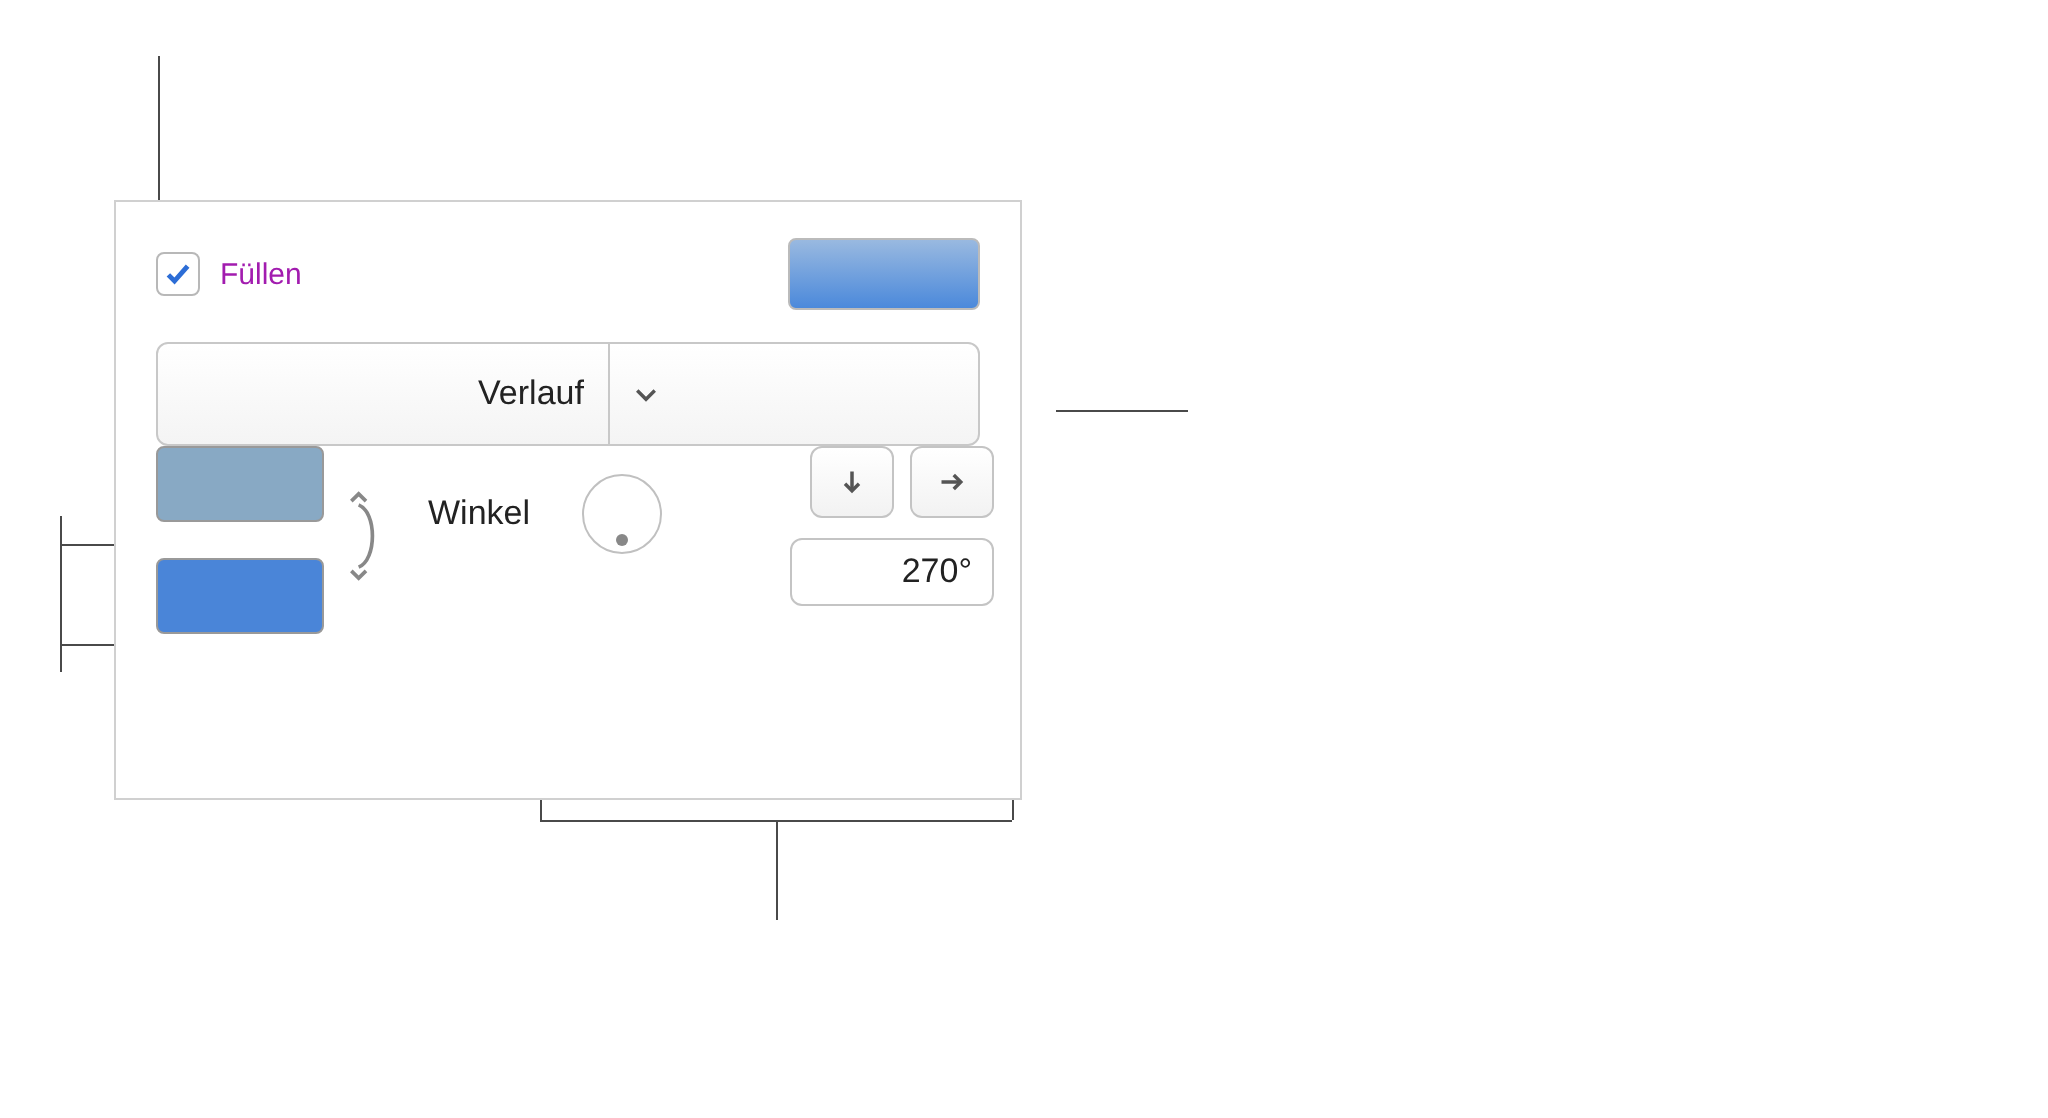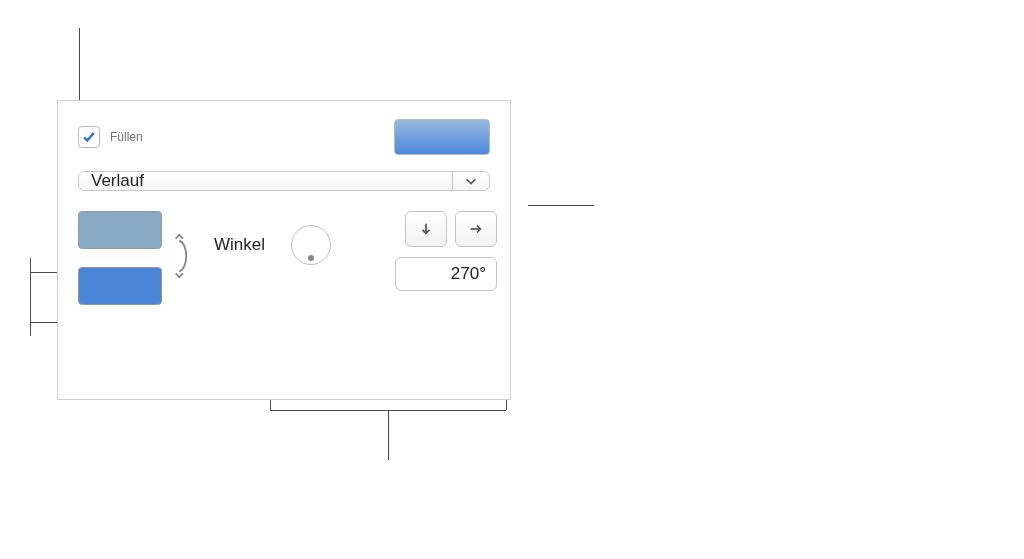--- a/index.html
+++ b/index.html
@@ -30,39 +30,38 @@
     }
     .fill-left { display: flex; align-items: center; gap: 10px; }
     .checkbox {
       width: 20px; height: 20px;
       background: #fff;
       border: 1px solid #b8b8b8;
       border-radius: 4px;
       display: flex; align-items: center; justify-content: center;
     }
     .checkbox svg { width: 14px; height: 14px; stroke: #2c6dd6; stroke-width: 2.8; fill: none; }
-    .fill-label { font-size: 12px; color: #737373; }
+    .fill-label { font-size: 15px; color: #a21caf; }
     .preview-swatch {
       width: 94px; height: 34px;
       background: linear-gradient(to bottom, #99b9e0, #4b89db);
       border: 1px solid #bbb;
       border-radius: 4px;
     }
     .dropdown {
       width: 100%;
-      height: 20px;
+      height: 52px;
       border: 1px solid #c8c8c8;
       border-radius: 6px;
       background: linear-gradient(#fff,#f4f4f4);
       display: flex;
       align-items: center;
-      justify-content: space-between;
+      justify-content: center;
       box-sizing: border-box;
       overflow: hidden;
-      margin-bottom: 20px;
     }
     .dropdown-label { padding: 0 12px; font-size: 17px; color: #222; }
     .dropdown-arrow {
       width: 36px; height: 100%;
       border-left: 1px solid #c8c8c8;
       display: flex; align-items: center; justify-content: center;
     }
     .dropdown-arrow svg, .dir-btn svg { width: 14px; height: 14px; stroke: #555; stroke-width: 2; fill: none; }
     .controls {
       display: flex;

